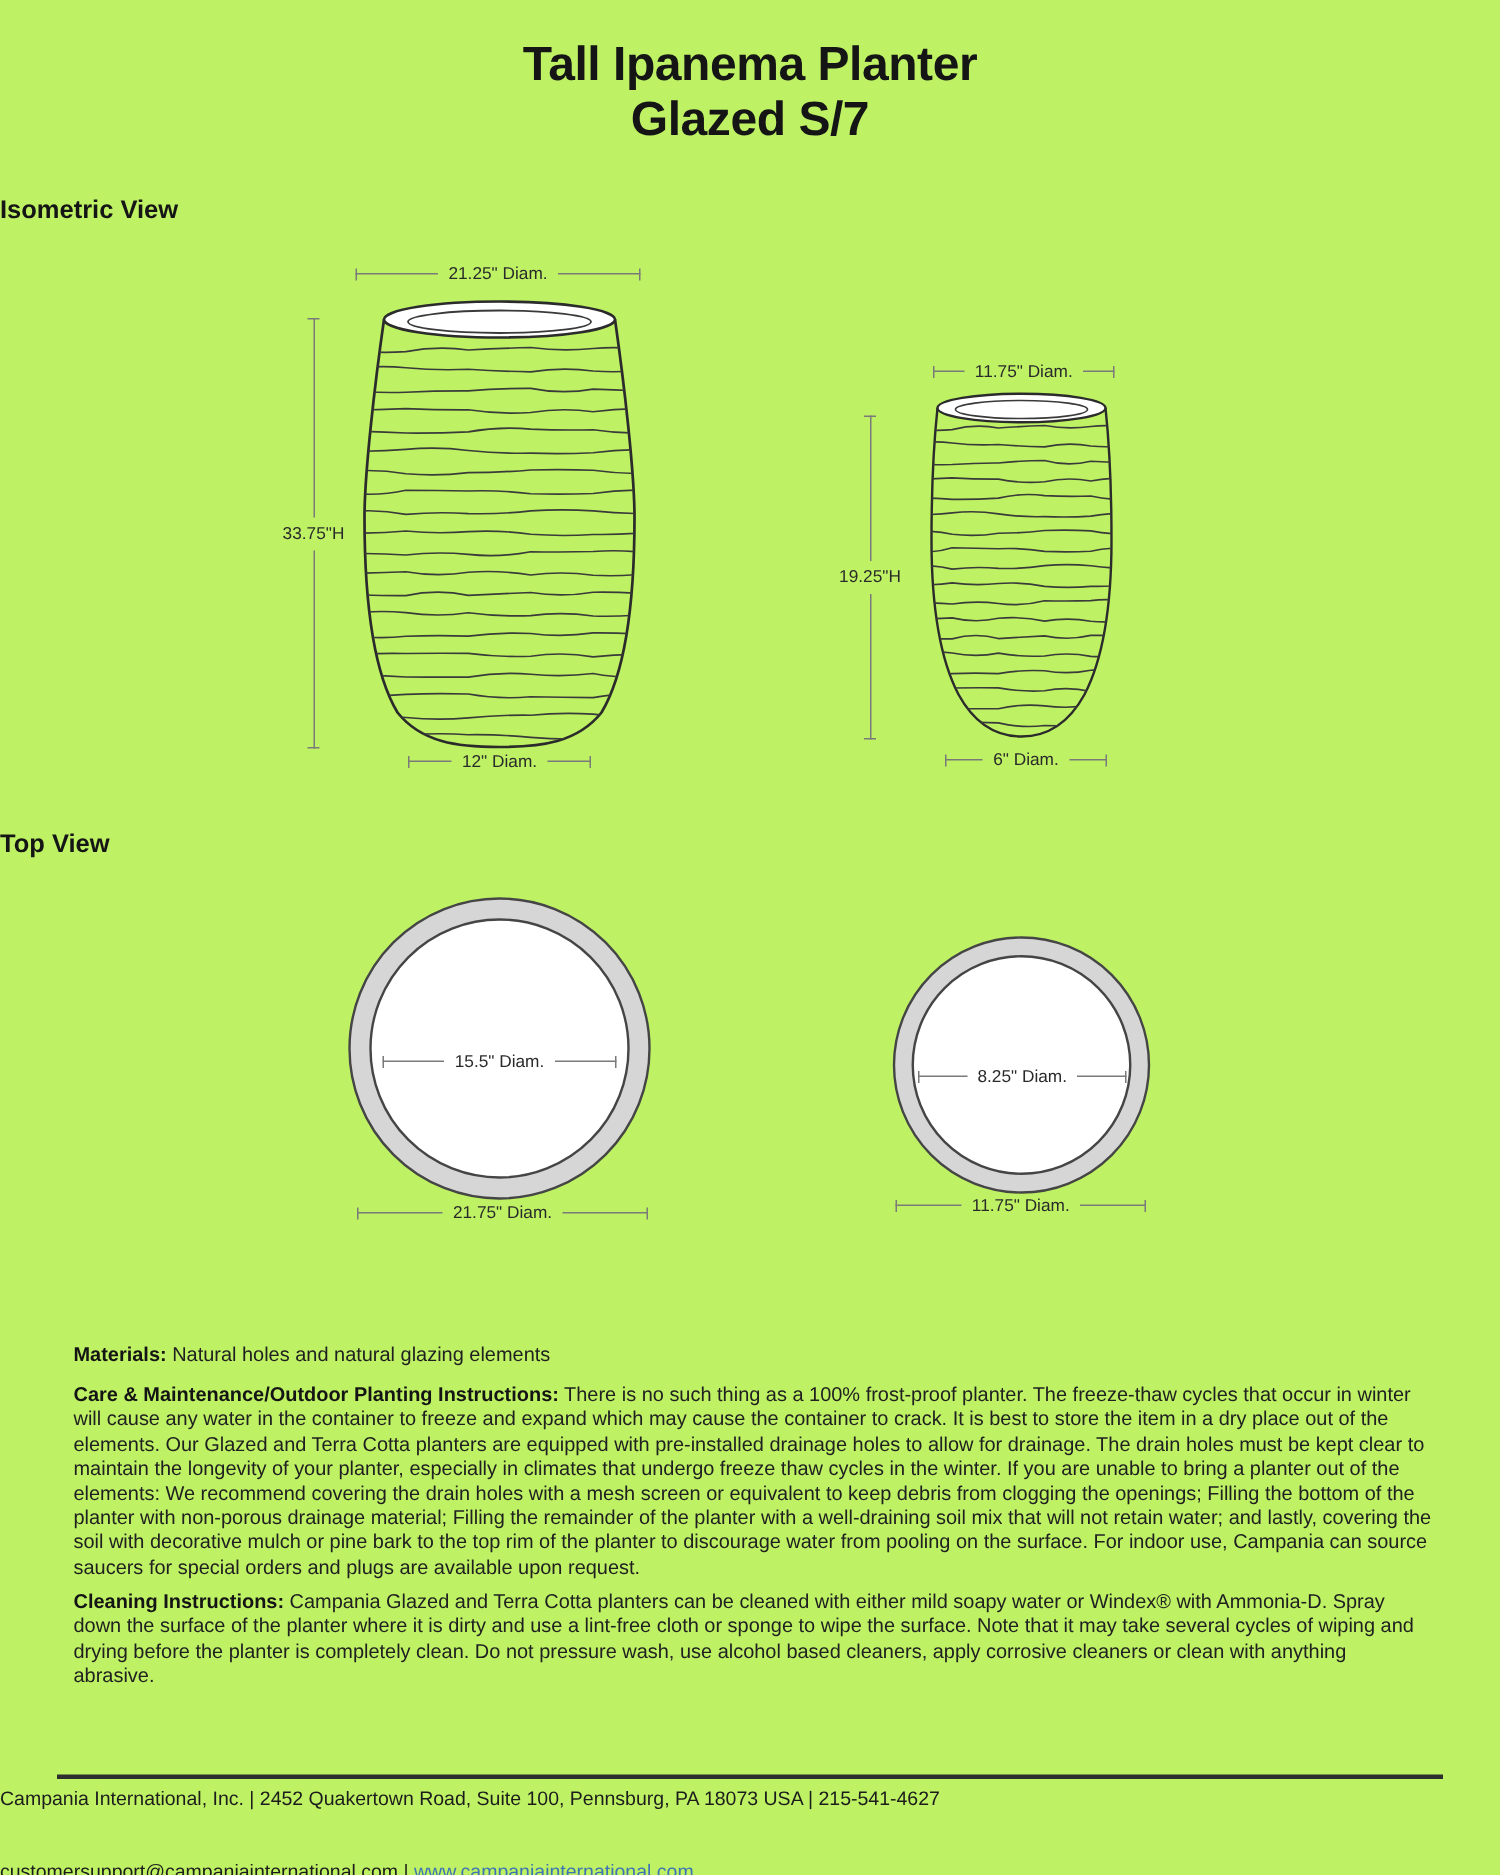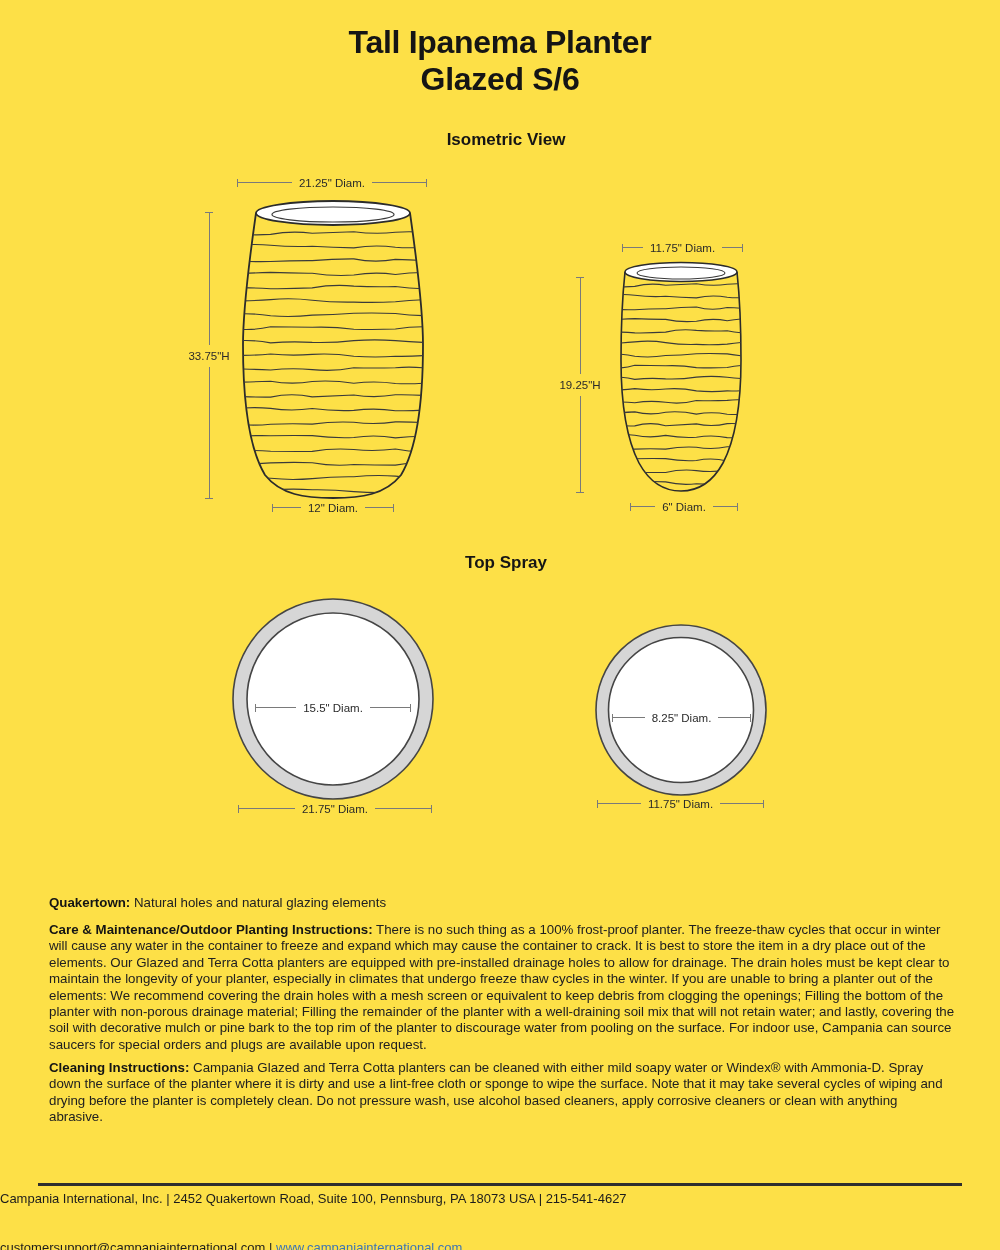--- a/index.html
+++ b/index.html
@@ -1,25 +1,25 @@
 <!DOCTYPE html>
 <html><head>
 <meta charset="utf-8">
 <style>
   * { margin:0; padding:0; box-sizing:border-box; }
   html,body { background:#ffffff; }
   body { width:1000px; height:1250px; }
   .page {
-    position:relative; width:1000px; height:1250px; background:#fde047;
+    position:relative; width:1000px; height:1250px; background:#bef264;
     font-family:"Liberation Sans", sans-serif; color:#1c1c1c; overflow:hidden;
   }
   .title { position:absolute; top:24px; left:0; width:100%; text-align:center;
     font-size:32px; font-weight:700; line-height:37px; color:#151515; letter-spacing:-0.3px; }
-  .section-h { position:absolute; left:0; width:100%; text-align:center;
-    font-size:17px; font-weight:700; color:#151515;padding-left:12px; }
+  .section-h { position:absolute; left:0; width:100%; text-align:left;
+    font-size:17px; font-weight:700; color:#151515; }
   
   .dim-h { position:absolute; display:flex; align-items:center; gap:7px; height:13px; }
   .dim-h .seg { flex:1; height:1px; background:#7a7a7a; position:relative; }
   .dim-h .seg.l::before, .dim-h .seg.r::after {
     content:""; position:absolute; top:-3.5px; width:1px; height:8px; background:#7a7a7a; }
   .dim-h .seg.l::before { left:0; }
   .dim-h .seg.r::after { right:0; }
   .dim-v { position:absolute; display:flex; flex-direction:column; align-items:center; gap:5px; }
   .dim-v .vseg { width:1px; flex:1; background:#7a7a7a; position:relative; }
   .dim-v .vseg.t::before, .dim-v .vseg.b::after {
@@ -36,21 +36,21 @@
   .footer-line { position:absolute; left:0; width:100%; text-align:left; font-size:13px; color:#1c1c1c; }
   .link { color:#3d74b4; text-decoration:underline; cursor:pointer; }
 </style>
 </head>
 <body>
 
 <div class="page">
 
   <div class="title">
     <div>Tall Ipanema Planter</div>
-    <div>Glazed S/6</div>
+    <div>Glazed S/7</div>
   </div>
 
   <div class="section-h" style="top:130px;">Isometric View</div>
 
   <div class="dim-h" style="left:237px; top:176px; width:190px;">
     <i class="seg l"></i>
     <span class="dtext">21.25" Diam.</span>
     <i class="seg r"></i>
   </div>
 
@@ -141,21 +141,21 @@
     <span class="dtext">19.25"H</span>
     <i class="vseg b"></i>
   </div>
 
   <div class="dim-h" style="left:630px; top:500px; width:108px;">
     <i class="seg l"></i>
     <span class="dtext">6" Diam.</span>
     <i class="seg r"></i>
   </div>
 
-  <div class="section-h" style="top:553px;">Top Spray</div>
+  <div class="section-h" style="top:553px;">Top View</div>
 
   <svg style="left:230px; top:596px;" width="206" height="206" viewBox="0 0 206 206">
     <circle cx="103" cy="103" r="100" fill="#d6d6d6" stroke="#454545" stroke-width="1.6"></circle>
     <circle cx="103" cy="103" r="86" fill="#ffffff" stroke="#454545" stroke-width="1.6"></circle>
   </svg>
 
   <div class="dim-h" style="left:255px; top:701px; width:156px;">
     <i class="seg l"></i>
     <span class="dtext">15.5" Diam.</span>
     <i class="seg r"></i>
@@ -177,21 +177,21 @@
     <span class="dtext">8.25" Diam.</span>
     <i class="seg r"></i>
   </div>
 
   <div class="dim-h" style="left:597px; top:797px; width:167px;">
     <i class="seg l"></i>
     <span class="dtext">11.75" Diam.</span>
     <i class="seg r"></i>
   </div>
 
-  <p class="textblock" style="top:895px;"><b>Quakertown:</b><span> Natural holes and natural glazing elements</span></p>
+  <p class="textblock" style="top:895px;"><b>Materials:</b><span> Natural holes and natural glazing elements</span></p>
 
   <p class="textblock" style="top:922px;"><b>Care &amp; Maintenance/Outdoor Planting Instructions:</b><span> There is no such thing as a 100% frost-proof planter. The freeze-thaw cycles that occur in winter will cause any water in the container to freeze and expand which may cause the container to crack. It is best to store the item in a dry place out of the elements. Our Glazed and Terra Cotta planters are equipped with pre-installed drainage holes to allow for drainage. The drain holes must be kept clear to maintain the longevity of your planter, especially in climates that undergo freeze thaw cycles in the winter. If you are unable to bring a planter out of the elements: We recommend covering the drain holes with a mesh screen or equivalent to keep debris from clogging the openings; Filling the bottom of the planter with non-porous drainage material; Filling the remainder of the planter with a well-draining soil mix that will not retain water; and lastly, covering the soil with decorative mulch or pine bark to the top rim of the planter to discourage water from pooling on the surface. For indoor use, Campania can source saucers for special orders and plugs are available upon request.</span></p>
 
   <p class="textblock" style="top:1060px;"><b>Cleaning Instructions:</b><span> Campania Glazed and Terra Cotta planters can be cleaned with either mild soapy water or Windex® with Ammonia-D. Spray down the surface of the planter where it is dirty and use a lint-free cloth or sponge to wipe the surface. Note that it may take several cycles of wiping and drying before the planter is completely clean. Do not pressure wash, use alcohol based cleaners, apply corrosive cleaners or clean with anything abrasive.</span></p>
 
   <div class="rule" style="top:1183px;"></div>
   <div class="footer-line" style="top:1191px;">Campania International, Inc. | 2452 Quakertown Road, Suite 100, Pennsburg, PA 18073 USA | 215-541-4627</div>
   <div class="footer-line" style="top:1208px;margin-top:32px;">
     <span>customersupport@campaniainternational.com</span><span> | </span><a class="link">www.campaniainternational.com</a>
   </div>

